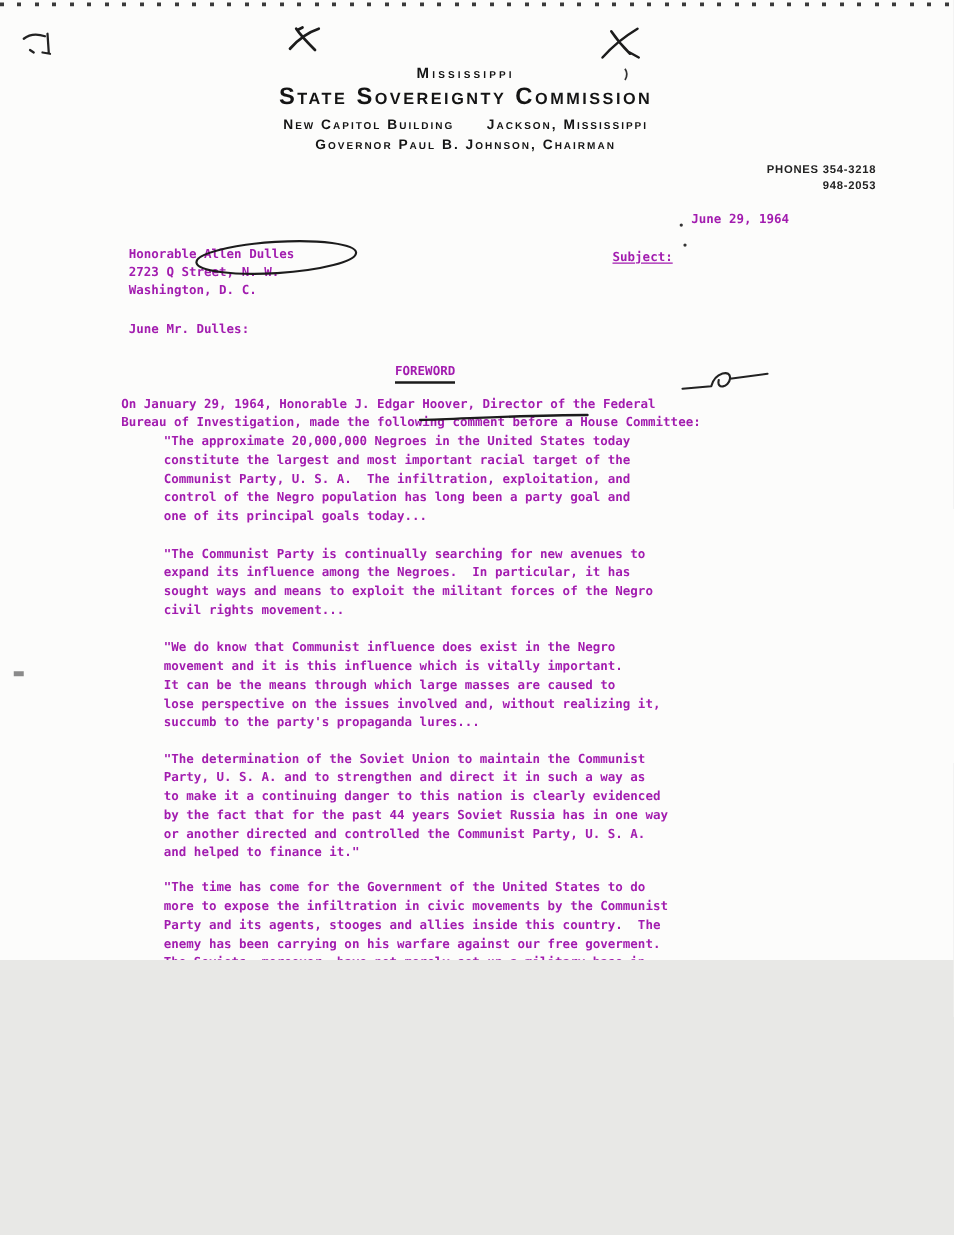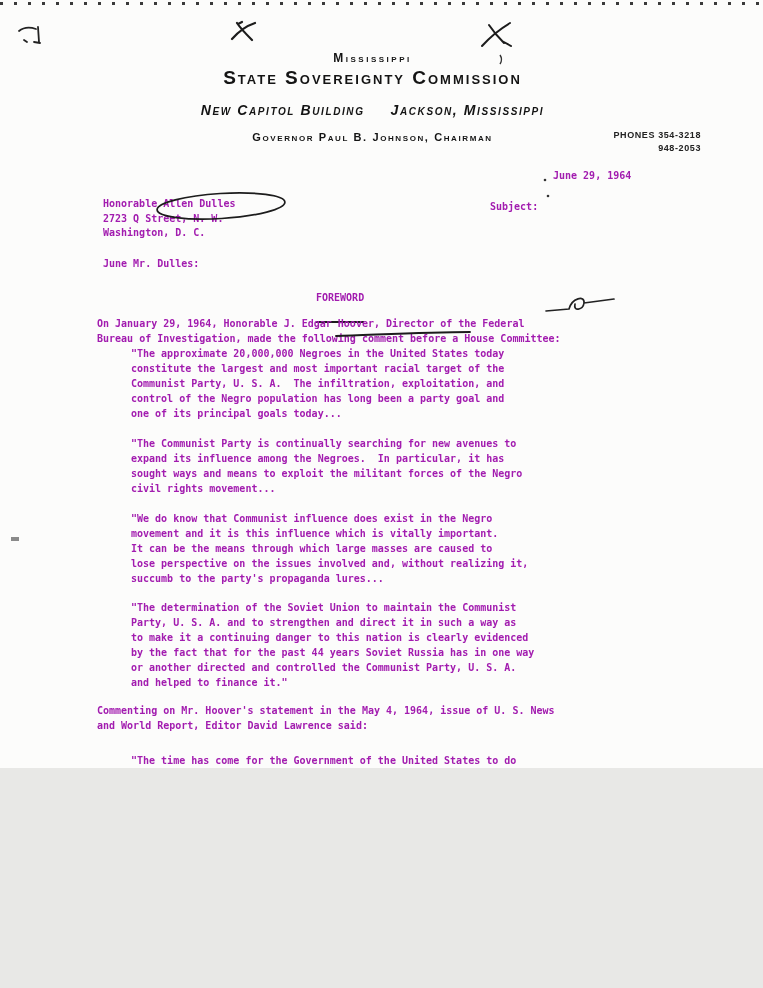--- a/index.html
+++ b/index.html
@@ -16,36 +16,36 @@
   .perforation{
     position:absolute;top:2px;left:0;width:763px;height:3px;
     background:repeating-linear-gradient(90deg,#3a3a3a 0 3px,transparent 3px 14px);
   }
   .letterhead{
     position:absolute;top:52px;left:0;width:745px;text-align:center;
     font-family:"Liberation Sans",sans-serif;font-weight:700;color:#141414;
   }
   .lh-state{font-size:12px;line-height:13px;font-variant:small-caps;letter-spacing:2.5px;}
   .lh-org{font-size:19px;line-height:20px;font-variant:small-caps;letter-spacing:2px;margin-top:3px;}
-  .lh-line3{font-size:14px;line-height:12px;font-variant:small-caps;letter-spacing:1.6px;margin-top:16px;font-style:italic;}
+  .lh-line3{font-size:11px;line-height:12px;font-variant:small-caps;letter-spacing:1.6px;margin-top:6px;}
   .lh-line3 .gap{display:inline-block;width:26px;}
-  .lh-chairman{font-size:11px;line-height:12px;font-variant:small-caps;letter-spacing:1.6px;margin-top:15px;}
+  .lh-chairman{font-size:11px;line-height:12px;font-variant:small-caps;letter-spacing:1.6px;margin-top:4px;}
   .phones{
     position:absolute;top:129px;right:62px;text-align:right;
     font-family:"Liberation Sans",sans-serif;font-weight:700;
     font-size:9px;line-height:13px;letter-spacing:.6px;color:#222;
   }
   .date{position:absolute;left:553px;top:168px;}
   .recipient{position:absolute;left:103px;top:197px;line-height:14.6px;}
-  .subject-label{position:absolute;left:490px;top:199px;}
+  .subject-label{position:absolute;left:490px;top:199px;text-decoration:underline;}
   .subject-body{position:absolute;left:562px;top:199px;line-height:14.6px;}
   .salutation{position:absolute;left:103px;top:256px;}
   .foreword{
     position:absolute;left:316px;top:290px;
-    border-bottom:2px solid #1c1c1c;padding-bottom:16px;
+    border-bottom:2px solid #1c1c1c;padding-bottom:0px;
   }
   .body-block{position:absolute;left:97px;top:316px;width:615px;}
   .body-block p.quote{margin-left:34px;}
   #p1{}
   #q1{margin-bottom:15px;}
   #q2{margin-bottom:15px;}
   #q3{margin-bottom:14px;}
   #q4{margin-bottom:13px;}
   #p2{margin-bottom:20px;}
   .handwritten-number{
@@ -131,22 +131,20 @@
 movement and it is this influence which is vitally important.
 It can be the means through which large masses are caused to
 lose perspective on the issues involved and, without realizing it,
 succumb to the party's propaganda lures...</p>
     <p class="tw quote" id="q4">"The determination of the Soviet Union to maintain the Communist
 Party, U. S. A. and to strengthen and direct it in such a way as
 to make it a continuing danger to this nation is clearly evidenced
 by the fact that for the past 44 years Soviet Russia has in one way
 or another directed and controlled the Communist Party, U. S. A.
 and helped to finance it."</p>
-    <p class="tw" id="p2">Commenting on Mr. Hoover's statement in the May 4, 1964, issue of U. S. News
-and World Report, Editor David Lawrence said:</p>
     <p class="tw quote" id="q5">"The time has come for the Government of the United States to do
 more to expose the infiltration in civic movements by the Communist
 Party and its agents, stooges and allies inside this country.  The
 enemy has been carrying on his warfare against our free goverment.
 The Soviets, moreover, have not merely set up a military base in
 Cuba, but they have taken over the country by the same tactics of
 infiltration and subversion, which they are using also in
 Brazil, Argentina and other Latin-American countries.</p>
   </div>
 

